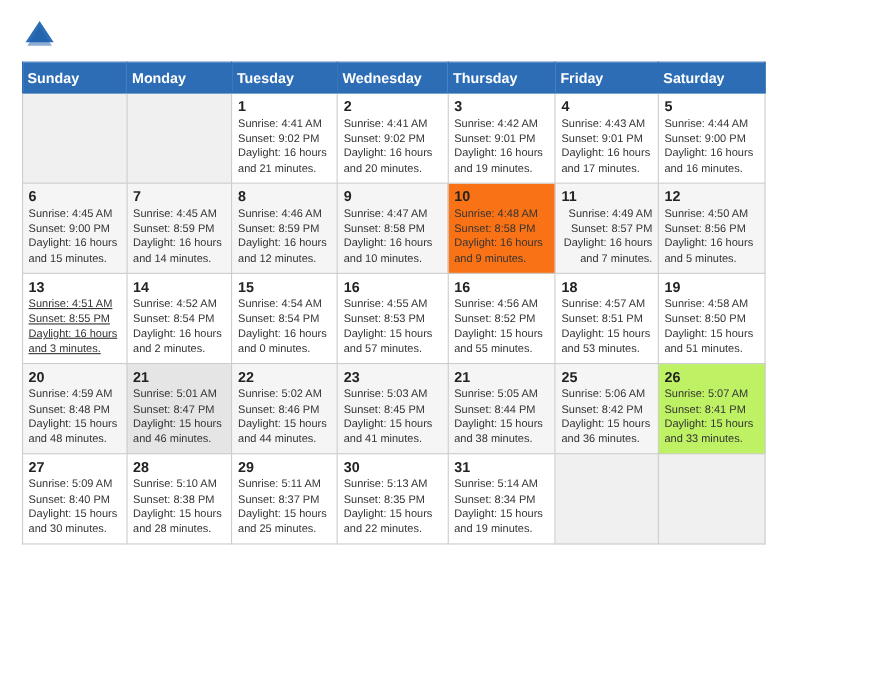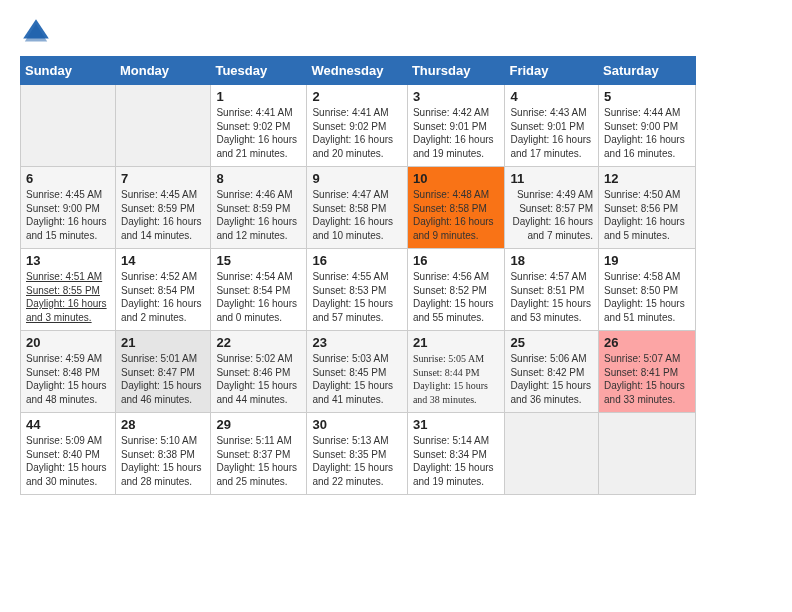--- a/index.html
+++ b/index.html
@@ -275,40 +275,40 @@
 Daylight: 15 hours and 44 minutes.</div>
           </td>
           <td style="background: rgb(245, 245, 245);">
             <span class="day-number">23</span>
             <div class="day-info" style="white-space: pre-line;">Sunrise: 5:03 AM
 Sunset: 8:45 PM
 Daylight: 15 hours and 41 minutes.</div>
           </td>
           <td style="background: rgb(245, 245, 245);">
             <span class="day-number">21</span>
-            <div class="day-info" style="white-space: pre-line; font-family: Liberation Serif, serif;">Sunrise: 5:05 AM
+            <div class="day-info" style="white-space: pre-line;">Sunrise: 5:05 AM
 Sunset: 8:44 PM
 Daylight: 15 hours and 38 minutes.</div>
           </td>
           <td style="background: rgb(245, 245, 245);">
             <span class="day-number">25</span>
             <div class="day-info" style="white-space: pre-line;">Sunrise: 5:06 AM
 Sunset: 8:42 PM
 Daylight: 15 hours and 36 minutes.</div>
           </td>
-          <td style="background: #fca5a5;">
+          <td style="background: #bef264;">
             <span class="day-number">26</span>
             <div class="day-info" style="white-space: pre-line;">Sunrise: 5:07 AM
 Sunset: 8:41 PM
 Daylight: 15 hours and 33 minutes.</div>
           </td>
         </tr>
         <tr class="week-row">
           <td>
-            <span class="day-number">44</span>
+            <span class="day-number">27</span>
             <div class="day-info" style="white-space: pre-line;">Sunrise: 5:09 AM
 Sunset: 8:40 PM
 Daylight: 15 hours and 30 minutes.</div>
           </td>
           <td>
             <span class="day-number">28</span>
             <div class="day-info" style="white-space: pre-line;">Sunrise: 5:10 AM
 Sunset: 8:38 PM
 Daylight: 15 hours and 28 minutes.</div>
           </td>

